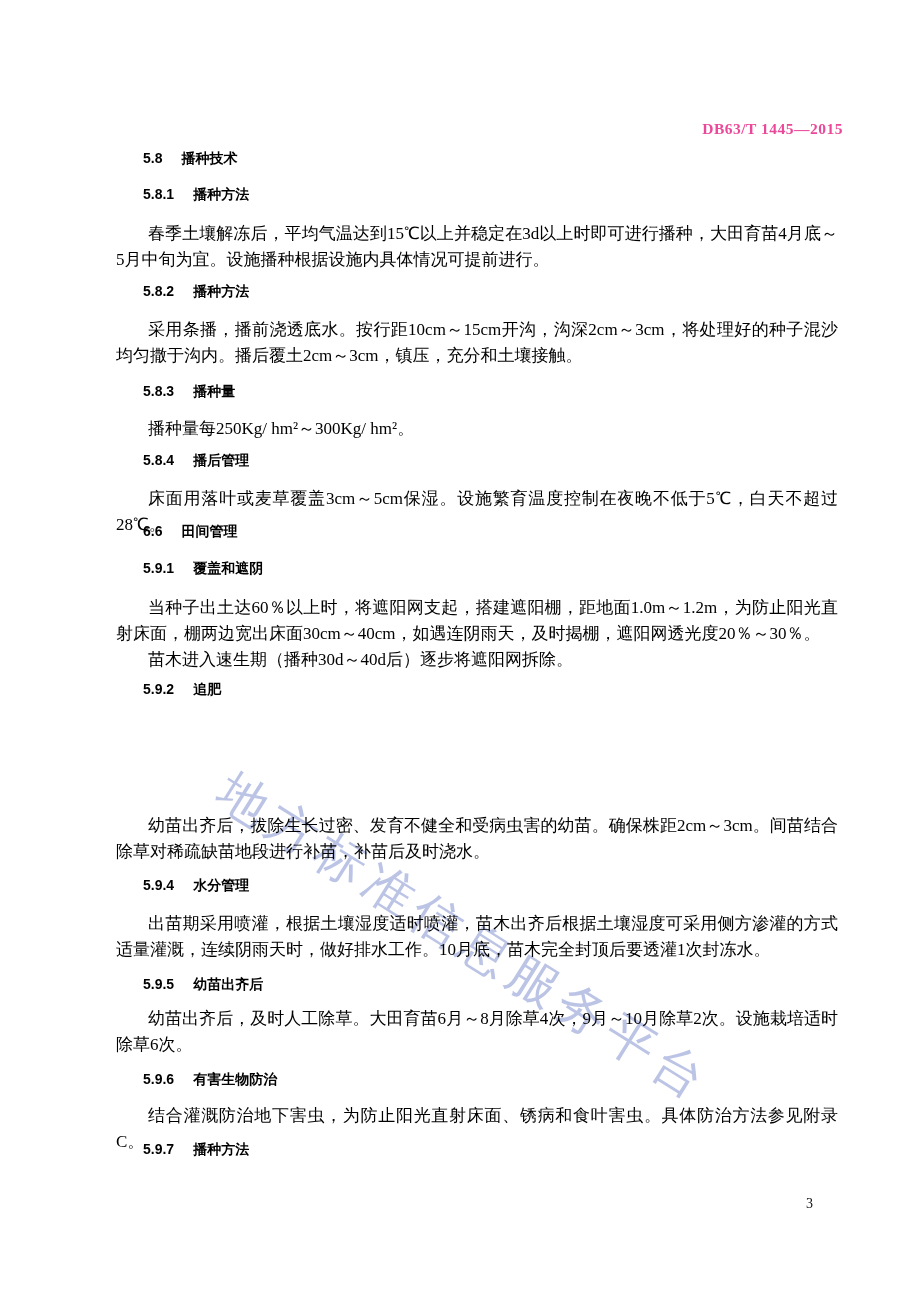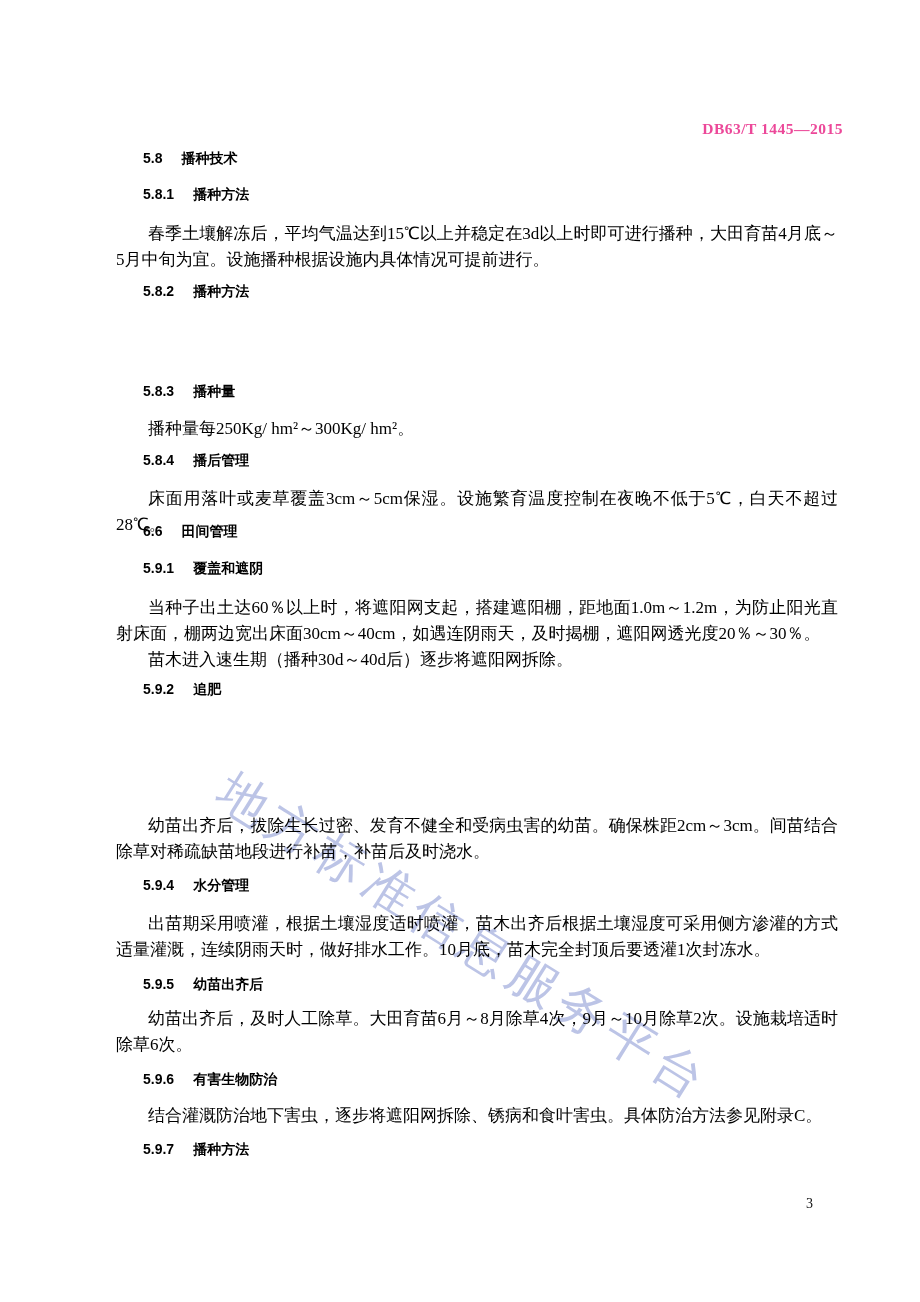--- a/index.html
+++ b/index.html
@@ -85,20 +85,21 @@
   <div class="sec" style="top:184px">
     <span class="num">5.8.1</span><span class="title">播种方法</span>
   </div>
 
   <p class="bodytext" style="top:217px">春季土壤解冻后，平均气温达到15℃以上并稳定在3d以上时即可进行播种，大田育苗4月底～5月中旬为宜。设施播种根据设施内具体情况可提前进行。</p>
 
   <div class="sec" style="top:281px">
     <span class="num">5.8.2</span><span class="title">播种方法</span>
   </div>
 
+  <p class="bodytext" style="top:313px">采用条播，播前浇透底水。按行距10cm～15cm开沟，沟深2cm～3cm，将处理好的种子混沙均匀撒于沟内。播后覆土2cm～3cm，镇压，充分和土壤接触。</p>
 
   <div class="sec" style="top:381px">
     <span class="num">5.8.3</span><span class="title">播种量</span>
   </div>
 
   <p class="bodytext" style="top:412px">播种量每250Kg/ hm²～300Kg/ hm²。</p>
 
   <div class="sec" style="top:450px">
     <span class="num">5.8.4</span><span class="title">播后管理</span>
   </div>
@@ -134,21 +135,21 @@
   <div class="sec" style="top:974px">
     <span class="num">5.9.5</span><span class="title">幼苗出齐后</span>
   </div>
 
   <p class="bodytext" style="top:1002px">幼苗出齐后，及时人工除草。大田育苗6月～8月除草4次，9月～10月除草2次。设施栽培适时除草6次。</p>
 
   <div class="sec" style="top:1069px">
     <span class="num">5.9.6</span><span class="title">有害生物防治</span>
   </div>
 
-  <p class="bodytext" style="top:1099px">结合灌溉防治地下害虫，逐步将遮阳网拆除、锈病和食叶害虫。具体防治方法参见附录C。</p>
+  <p class="bodytext" style="top:1099px">结合灌溉防治地下害虫，为防止阳光直射床面、锈病和食叶害虫。具体防治方法参见附录C。</p>
 
   <div class="sec" style="top:1139px">
     <span class="num">5.9.7</span><span class="title">播种方法</span>
   </div>
 
   <div class="page-number">3</div>
 
 </div>
 
 </body></html>

